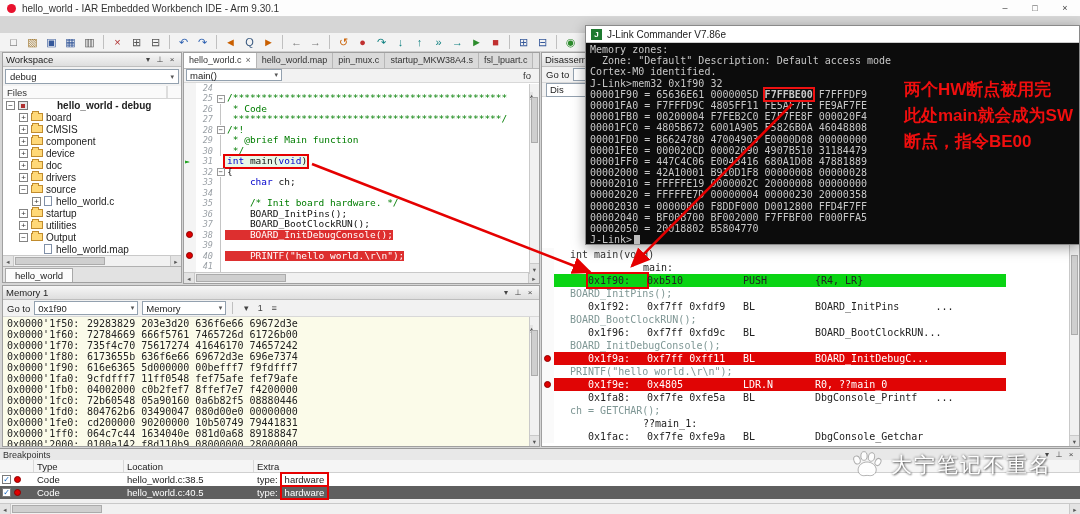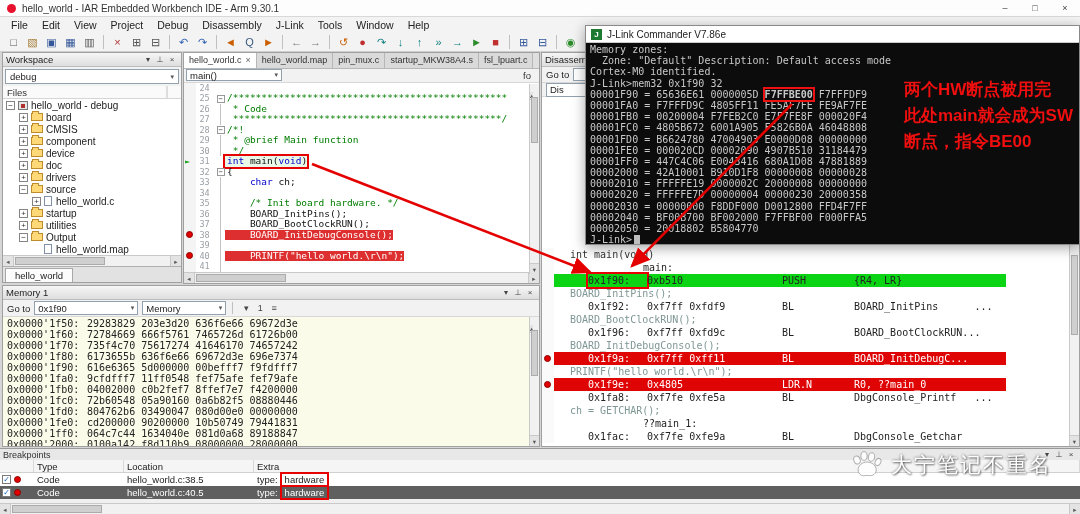--- a/index.html
+++ b/index.html
@@ -45,39 +45,39 @@
   .files-head .colsep2 { width:14px; border-left:1px solid #ddd; height:100%; }
   .tree { flex:none; height:156px; background:#fff; font-size:10px; overflow:hidden; }
   .tree-row { height:12px; display:flex; align-items:center; white-space:nowrap; color:#222; }
   .expander { width:9px; height:9px; border:1px solid #848484; background:#fff; font-size:8px; line-height:7px; text-align:center; color:#333; margin-right:3px; flex:none; }
   .expander.hidden { visibility:hidden; }
   .icon-folder { width:12px; height:8px; background:#ffd877; border:1px solid #c08b2d; margin-right:3px; position:relative; flex:none; }
   .icon-folder::before { content:""; position:absolute; left:0; top:-3px; width:5px; height:2px; background:#ffd877; border:1px solid #c08b2d; border-bottom:none; }
   .icon-file { width:8px; height:10px; background:#fff; border:1px solid #8090a8; margin-right:4px; flex:none; }
   .icon-project { width:10px; height:9px; background:#e6e6e6; border:1px solid #777; margin-right:3px; position:relative; flex:none; }
   .icon-project::after { content:""; position:absolute; left:2px; top:2px; width:4px; height:4px; background:#b03030; }
-  .tree-label.bold { font-weight:normal; }
+  .tree-label.bold { font-weight:bold;margin-left:26px; }
   .doctabs { height:16px; background:#e2e2e2; border-top:1px solid #b0b0b0; display:flex; align-items:flex-end; padding-left:2px; }
   .doctab { display:inline-block; padding:1px 9px; background:#fcfcfc; border:1px solid #a8a8a8; border-bottom:none; font-size:9.5px; color:#222; }
 
   
   .editor { left:183px; top:52px; width:357px; height:232px; display:flex; flex-direction:column; }
   .edtabs { height:16px; background:#dfdfdf; border-bottom:1px solid #b7b7b7; display:flex; overflow:hidden; }
   .ed-tab { padding:1px 5px; font-size:9px; line-height:13px; border-right:1px solid #b7b7b7; background:#dadada; color:#333; white-space:nowrap; }
   .ed-tab.active { background:#fff; }
   .tab-close { margin-left:4px; font-size:9px; color:#666; }
   .funcbar { height:14px; background:#f2f2f2; border-bottom:1px solid #d8d8d8; display:flex; align-items:center; font-size:9.5px; padding:0 2px; }
   .funcsel { width:96px; height:12px; }
   .corner { margin-left:auto; padding-right:6px; color:#333; }
   .code { position:relative; height:190px; background:#fff; font-family:"DejaVu Sans Mono", monospace; font-size:9.5px; overflow:hidden; }
   .ed-line { display:flex; height:10.5px; line-height:10.5px; white-space:pre; }
   .ed-margin { width:12px; flex:none; background:#f4f4f4; position:relative; }
   .bp-dot { width:7px; height:7px; border-radius:50%; background:#e00000; border:1px solid #8d0000; display:inline-block; margin:1.5px 0 0 2px; }
   .cur-arrow { color:#18a018; font-size:8px; line-height:10px; margin-left:1px; }
-  .ed-lnum { width:20px; flex:none; text-align:center; padding-right:3px; color:#9aa0a6; font-size:8.5px; background:#fff; }
+  .ed-lnum { width:20px; flex:none; text-align:right; padding-right:3px; color:#9aa0a6; font-size:8.5px; background:#fff;font-style:italic; }
   .ed-fold { width:9px; flex:none; position:relative; }
   .ed-fold.fold-line { background:linear-gradient(#c4c4c4,#c4c4c4) 4px 0/1px 100% no-repeat; }
   .fold-box { position:absolute; left:0.5px; top:1.5px; width:8px; height:8px; border:1px solid #999; background:#fff; font-size:7px; line-height:6px; text-align:center; color:#333; }
   .ed-text { padding-left:2px; color:#111; }
   .tok-comment { color:#007d00; }
   .tok-kw { color:#0000cc; }
   .tok-str { color:#b00000; }
   .ed-line.cur-line .ed-text { background:#e9f8e9; }
   .ed-line.bp .ed-text { background:#dd2f2f; }
   .ed-line.bp .ed-text span { color:#fff; }
@@ -96,21 +96,21 @@
   .dis-margin .bp-dot { margin-top:2.5px; }
   .dis-body { color:#222; }
   .dis-line.src .dis-text { color:#7f9795; padding-left:16px; }
   .dis-line.src-strong .dis-text { color:#333; padding-left:16px; }
   .dis-line.label .dis-text { color:#222; padding-left:89px; }
   .dis-line.asm .dis-body, .dis-line.current .dis-body, .dis-line.bp .dis-body { padding-left:34px; }
   .dis-line.current .dis-body { background:#0ad414; width:452px; }
   .dis-line.bp .dis-body { background:#e00505; width:452px; }
   .dis-line.bp .dis-body span { color:#fff; }
   .dis-addr { display:inline-block; width:59px; }
-  .dis-code { display:inline-block; width:135px; }
+  .dis-code { display:inline-block; width:96px; }
   .dis-mnem { display:inline-block; width:72px; }
   .disasm .vscroll { right:0; top:31px; bottom:0; }
   .disasm .vscroll .sb-vthumb { top:160px; height:80px; }
 
   
   .jlink { position:absolute; left:585px; top:25px; width:495px; height:220px; border:1px solid #8a8a8a; box-shadow:0 3px 12px rgba(0,0,0,.35); z-index:5; background:#0c0c0c; }
   .jtitle { height:17px; background:#fff; display:flex; align-items:center; gap:5px; padding-left:5px; font-size:10px; color:#222; border-bottom:1px solid #ccc; }
   .jicon { width:11px; height:11px; background:#1d7a30; color:#fff; font-size:8px; font-weight:bold; text-align:center; line-height:11px; flex:none; }
   .jterm { position:absolute; left:0; right:0; top:17px; bottom:0; background:#0c0c0c; color:#c8c8c8; font-family:"DejaVu Sans Mono", monospace; font-size:10px; padding:1px 0 8px 4px; overflow:hidden; }
   .term-line { height:11.2px; line-height:11.2px; white-space:pre; }
@@ -163,32 +163,20 @@
   <div class="titlebar">
     <span class="rec-dot"></span>
     <span class="title-text">hello_world - IAR Embedded Workbench IDE - Arm 9.30.1</span>
     <span class="win-controls">
         <span class="win-btn">–</span>
         <span class="win-btn">□</span>
         <span class="win-btn">×</span>
       </span>
   </div>
 
-  <div class="menubar">
-      <span class="menu-item">File</span>
-      <span class="menu-item">Edit</span>
-      <span class="menu-item">View</span>
-      <span class="menu-item">Project</span>
-      <span class="menu-item">Debug</span>
-      <span class="menu-item">Disassembly</span>
-      <span class="menu-item">J-Link</span>
-      <span class="menu-item">Tools</span>
-      <span class="menu-item">Window</span>
-      <span class="menu-item">Help</span>
-    </div>
 
   <div class="toolbar">
       <span class="tb-btn" style="color: rgb(85, 85, 85);">□</span>
       <span class="tb-btn" style="color: rgb(160, 120, 48);">▧</span>
       <span class="tb-btn" style="color: rgb(53, 88, 154);">▣</span>
       <span class="tb-btn" style="color: rgb(53, 88, 154);">▦</span>
       <span class="tb-btn" style="color: rgb(85, 85, 85);">▥</span>
       <span class="tb-sep"></span>
       <span class="tb-btn" style="color: rgb(176, 48, 48);">×</span>
       <span class="tb-btn" style="color: rgb(85, 85, 85);">⊞</span>

